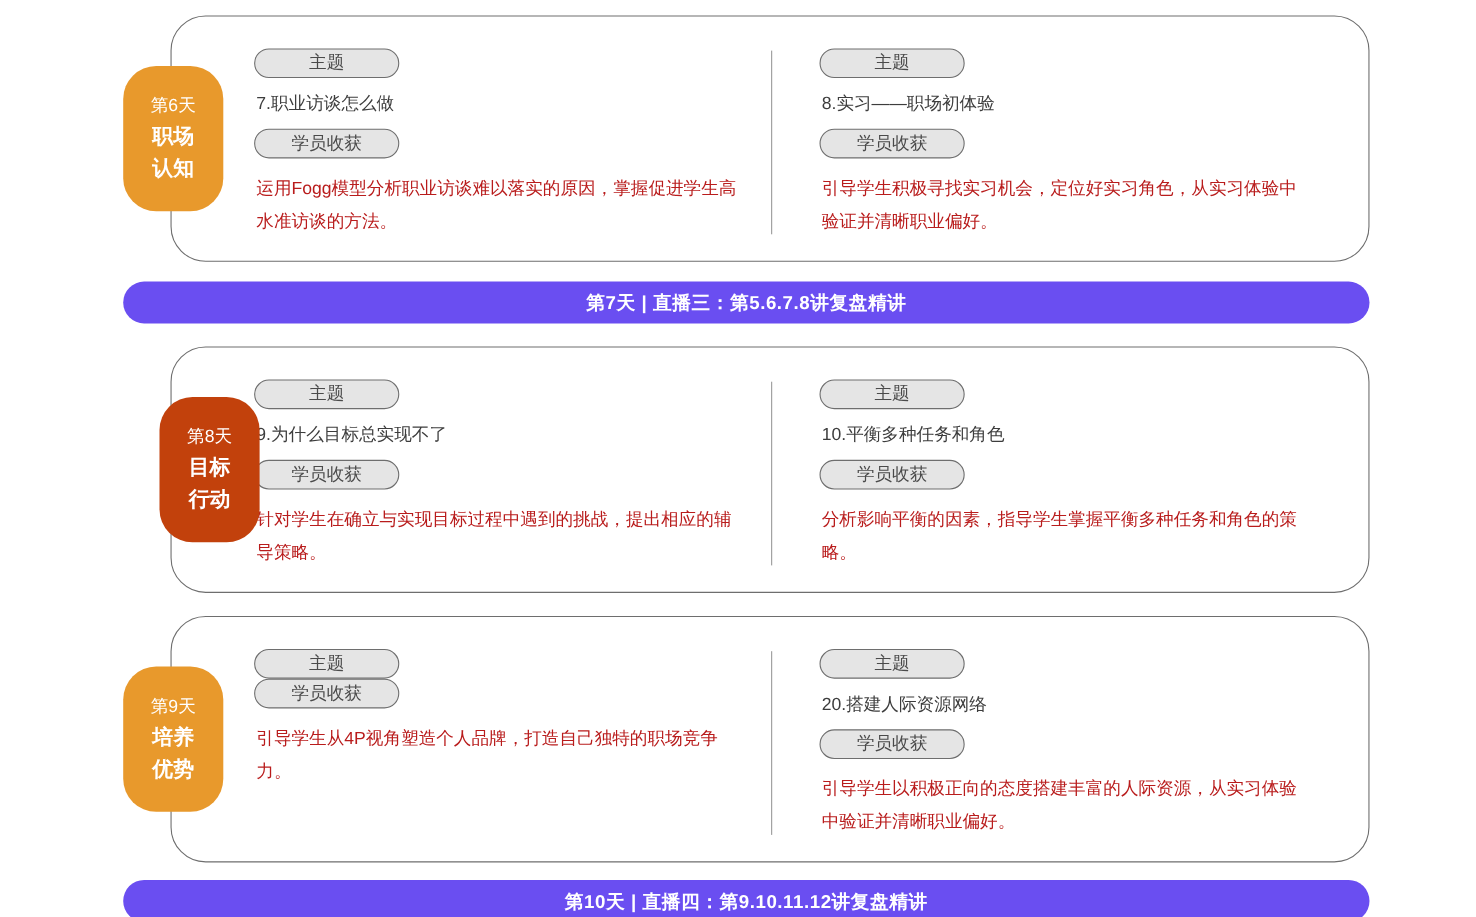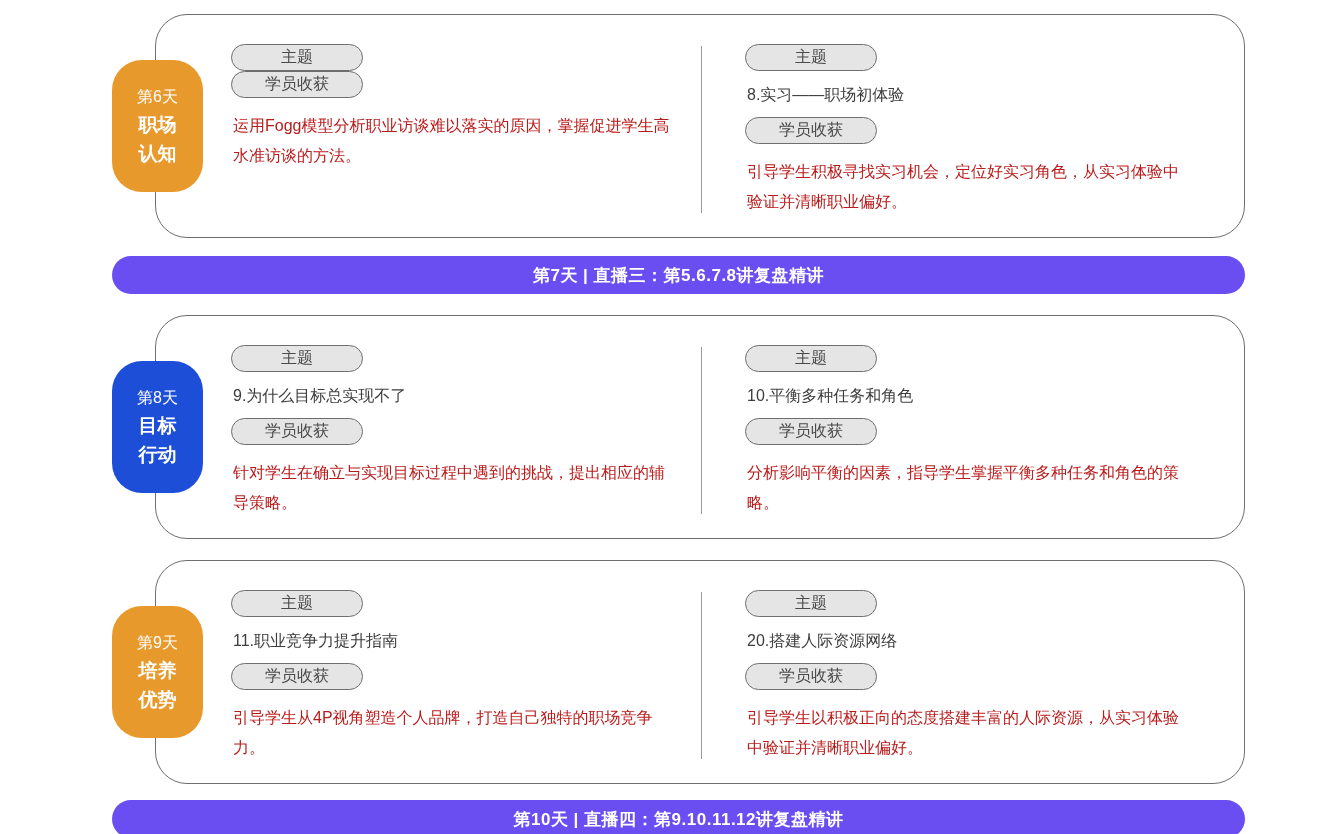--- a/index.html
+++ b/index.html
@@ -41,21 +41,21 @@
     border-radius: 30px;
     color: #ffffff;
     display: flex;
     flex-direction: column;
     align-items: center;
     justify-content: center;
     gap: 10px;
     z-index: 2;
   }
   .badge-orange { background: #E8992C; }
-  .badge-blue   { background: #1d4ed8; }
+  .badge-blue   { background: #c2410c; margin-left: 33px; }
   .badge .day   { font-size: 16px; font-weight: 500; line-height: 1; }
   .badge .line  { font-size: 19px; font-weight: 700; line-height: 1; }
   .card-body {
     position: relative;
     display: flex;
     min-height: 218px;
     box-sizing: border-box;
   }
   .col {
     width: 545px;
@@ -126,20 +126,21 @@
       <div class="badge badge-orange">
         <span class="day">第6天</span>
         <span class="line">职场</span>
         <span class="line">认知</span>
       </div>
       <div class="card-body">
         <div class="col left">
           <div class="pill">
             <span>主题</span>
           </div>
+          <div class="topic">7.职业访谈怎么做</div>
           <div class="pill">
             <span>学员收获</span>
           </div>
           <div class="desc">运用Fogg模型分析职业访谈难以落实的原因，掌握促进学生高水准访谈的方法。</div>
         </div>
         <div class="divider"></div>
         <div class="col right">
           <div class="pill">
             <span>主题</span>
           </div>
@@ -191,21 +192,20 @@
       <div class="badge badge-orange">
         <span class="day">第9天</span>
         <span class="line">培养</span>
         <span class="line">优势</span>
       </div>
       <div class="card-body">
         <div class="col left">
           <div class="pill">
             <span>主题</span>
           </div>
-          <div class="topic">11.职业竞争力提升指南</div>
           <div class="pill">
             <span>学员收获</span>
           </div>
           <div class="desc">引导学生从4P视角塑造个人品牌，打造自己独特的职场竞争力。</div>
         </div>
         <div class="divider"></div>
         <div class="col right">
           <div class="pill">
             <span>主题</span>
           </div>

